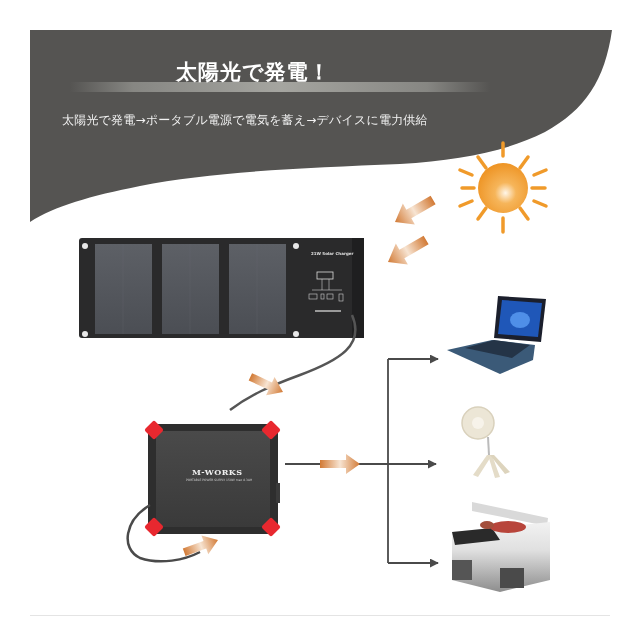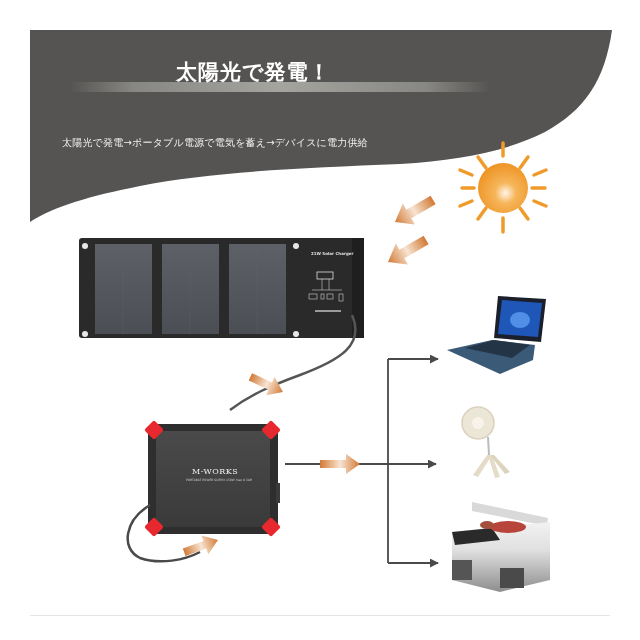--- a/index.html
+++ b/index.html
@@ -2,23 +2,23 @@
 <html><head>
 <meta charset="utf-8">
 <style>
   html, body { margin:0; padding:0; background:#ffffff; }
   body { width:640px; height:640px; position:relative; overflow:hidden; font-family:"DejaVu Sans", sans-serif; }
   #banner-svg { position:absolute; left:0; top:0; }
   .title { position:absolute; left:0; width:640px; top:58px; text-align:left; color:#ffffff; font-weight:bold; font-size:21px; letter-spacing:1px; z-index:3; }
   .title span { position:absolute; left:176px; }
   .title-bar { position:absolute; left:70px; top:82px; width:420px; height:10px; z-index:2;
     background: linear-gradient(90deg, rgba(120,120,118,0) 0%, rgba(140,140,136,0.9) 15%, rgba(165,165,160,1) 50%, rgba(140,140,136,0.9) 85%, rgba(120,120,118,0) 100%); }
-  .subtitle { position:absolute; left:62px; top:112px; color:#f2f2f2; font-size:10px; z-index:3; white-space:nowrap; letter-spacing:0.2px;margin-top:24px; }
+  .subtitle { position:absolute; left:62px; top:112px; color:#f2f2f2; font-size:12px; z-index:3; white-space:nowrap; letter-spacing:0.2px; }
   #art { position:absolute; left:0; top:0; }
-  .ps-brand { position:absolute; left:192px; top:467px; font-family:"DejaVu Serif", serif; font-weight:normal; font-size:8px; color:#f0f0f0; letter-spacing:0.5px; z-index:5;text-align:right; }
+  .ps-brand { position:absolute; left:192px; top:467px; font-family:"DejaVu Serif", serif; font-weight:bold; font-size:8px; color:#f0f0f0; letter-spacing:0.5px; z-index:5;text-align:right; }
   .ps-model { position:absolute; left:186px; top:478px; font-size:3px; color:#cfcfcf; z-index:5; white-space:nowrap; }
   .divider { position:absolute; left:30px; top:615px; width:580px; height:1px; background:#e4e4e4; }
 </style>
 </head>
 <body>
 
 <svg id="banner-svg" width="640" height="640">
   <path d="M30,30 L612,30 C605,80 585,110 545,132 C505,152 460,160 400,164 C300,168 210,172 140,186 C90,196 55,206 30,222 Z" fill="#555452"></path>
 </svg>
 

